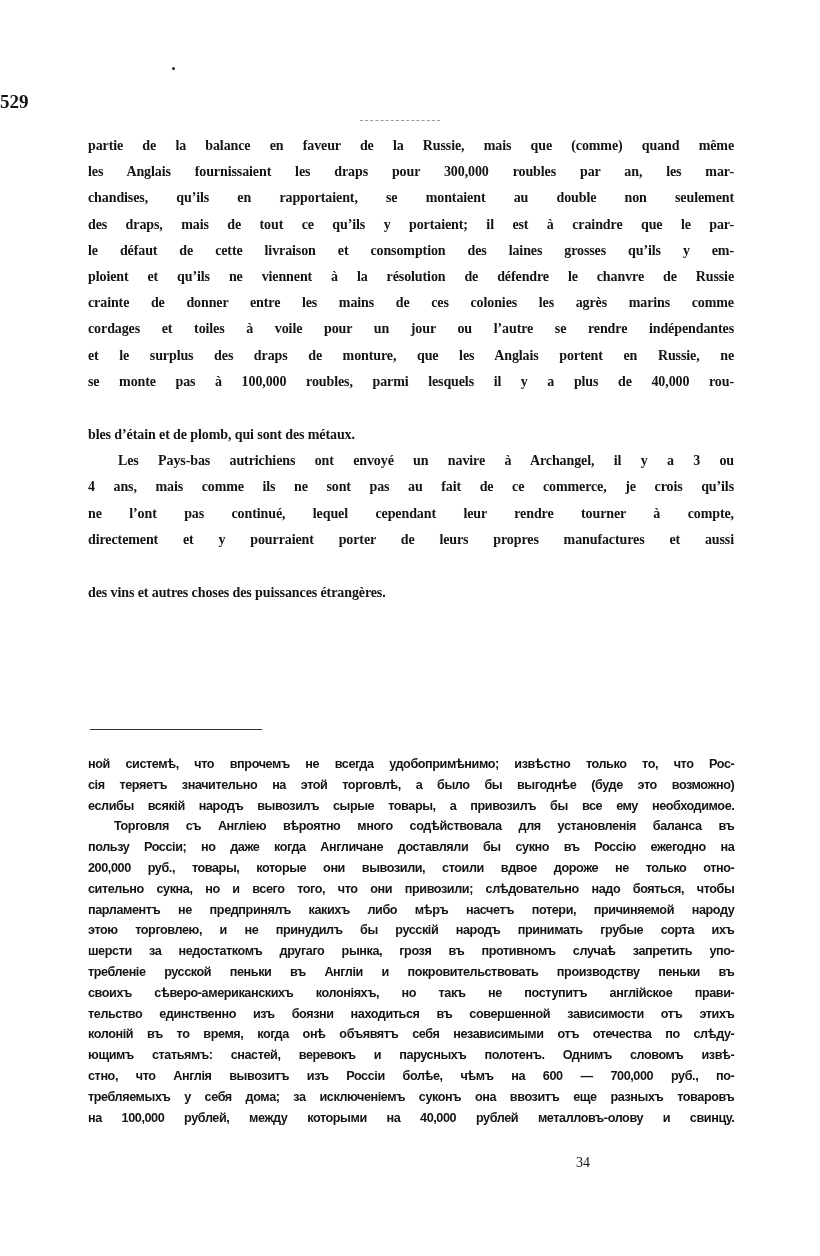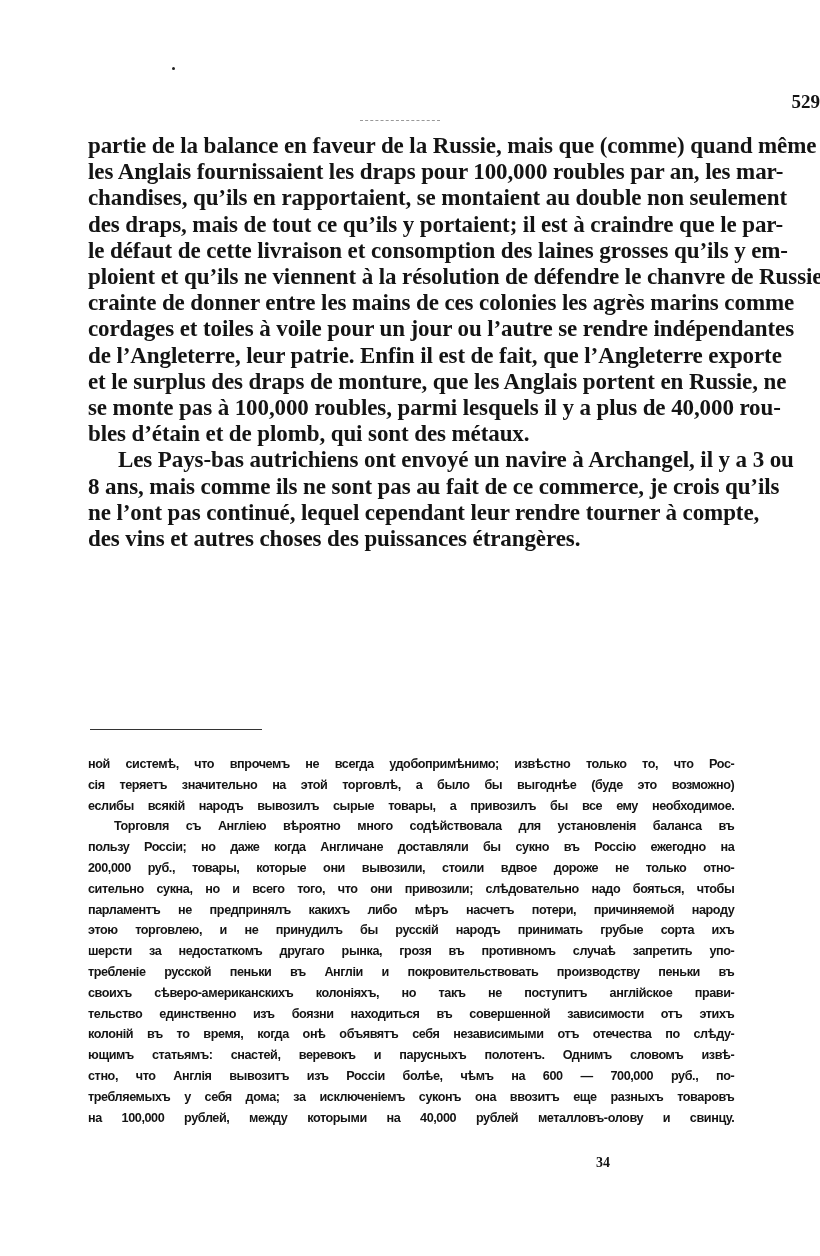--- a/index.html
+++ b/index.html
@@ -22,57 +22,58 @@
       width: 3px;
       height: 3px;
       border-radius: 50%;
       background: #222;
     }
     .page-number {
       position: absolute;
       left: 0;
       width: 820px;
       top: 92px;
-      text-align: right;
+      text-align: left;
       font-family: "Liberation Serif", "DejaVu Serif", serif;
       font-weight: bold;
       font-size: 19px;
       line-height: 20px;
     }
     .page-number-rule {
       position: absolute;
       left: 360px;
       top: 120px;
       width: 80px;
       height: 0;
       border-top: 1px dashed #999;
     }
     .main-text {
       position: absolute;
       left: 88px;
       top: 133px;
       width: 646px;
       font-family: "Liberation Serif", "DejaVu Serif", serif;
       font-weight: bold;
-      font-size: 23px;
+      font-size: 14px;
       line-height: 26.2px;
       text-align: justify;
       letter-spacing: -0.1px;
     }
     .main-text p {
       margin: 0;
     }
     .line {
       display: block;
       text-align: justify;
       text-align-last: justify;
       white-space: nowrap;
     }
     .line.last {
       text-align-last: left;
+      margin-top: 27px;
     }
     .footnote-rule {
       position: absolute;
       left: 90px;
       top: 729px;
       width: 172px;
       height: 0;
       border-top: 1.5px solid #333;
     }
     .footnote {
@@ -87,55 +88,55 @@
       letter-spacing: -0.45px;
       transform: scaleX(0.93);
       transform-origin: left top;
     }
     .footnote-inner {
       width: 695px;
     }
     .footnote p { margin: 0; }
     .signature {
       position: absolute;
-      left: 596px;
+      left: 576px;
       top: 1155px;
       font-family: "Liberation Serif", "DejaVu Serif", serif;
-      font-weight: bold;
+      font-weight: normal;
       font-size: 14px;
       text-align: right;
     }
   </style>
 </head>
 <body>
 
 <div class="stray-dot"></div>
 
 <div class="page-number">529</div>
 <div class="page-number-rule"></div>
 
 <div class="main-text">
   <p>
     <span class="line">partie de la balance en faveur de la Russie, mais que (comme) quand même</span>
-    <span class="line">les Anglais fournissaient les draps pour 100,000 roubles par an, les mar-</span>
+    <span class="line">les Anglais fournissaient les draps pour 300,000 roubles par an, les mar-</span>
     <span class="line">chandises, qu’ils en rapportaient, se montaient au double non seulement</span>
     <span class="line">des draps, mais de tout ce qu’ils y portaient; il est à craindre que le par-</span>
     <span class="line">le défaut de cette livraison et consomption des laines grosses qu’ils y em-</span>
     <span class="line">ploient et qu’ils ne viennent à la résolution de défendre le chanvre de Russie</span>
     <span class="line">crainte de donner entre les mains de ces colonies les agrès marins comme</span>
     <span class="line">cordages et toiles à voile pour un jour ou l’autre se rendre indépendantes</span>
-    <span class="line">de l’Angleterre, leur patrie. Enfin il est de fait, que l’Angleterre exporte</span>
     <span class="line">et le surplus des draps de monture, que les Anglais portent en Russie, ne</span>
     <span class="line">se monte pas à 100,000 roubles, parmi lesquels il y a plus de 40,000 rou-</span>
     <span class="line last">bles d’étain et de plomb, qui sont des métaux.</span>
   </p>
   <p>
     <span class="line" style="padding-left:30px;">Les Pays-bas autrichiens ont envoyé un navire à Archangel, il y a 3 ou</span>
-    <span class="line">8 ans, mais comme ils ne sont pas au fait de ce commerce, je crois qu’ils</span>
+    <span class="line">4 ans, mais comme ils ne sont pas au fait de ce commerce, je crois qu’ils</span>
     <span class="line">ne l’ont pas continué, lequel cependant leur rendre tourner à compte,</span>
+    <span class="line">directement et y pourraient porter de leurs propres manufactures et aussi</span>
     <span class="line last">des vins et autres choses des puissances étrangères.</span>
   </p>
 </div>
 
 <div class="footnote-rule"></div>
 
 <div class="footnote">
   <div class="footnote-inner">
     <p>
       <span class="line">ной системѣ, что впрочемъ не всегда удобопримѣнимо; извѣстно только то, что Рос-</span>

